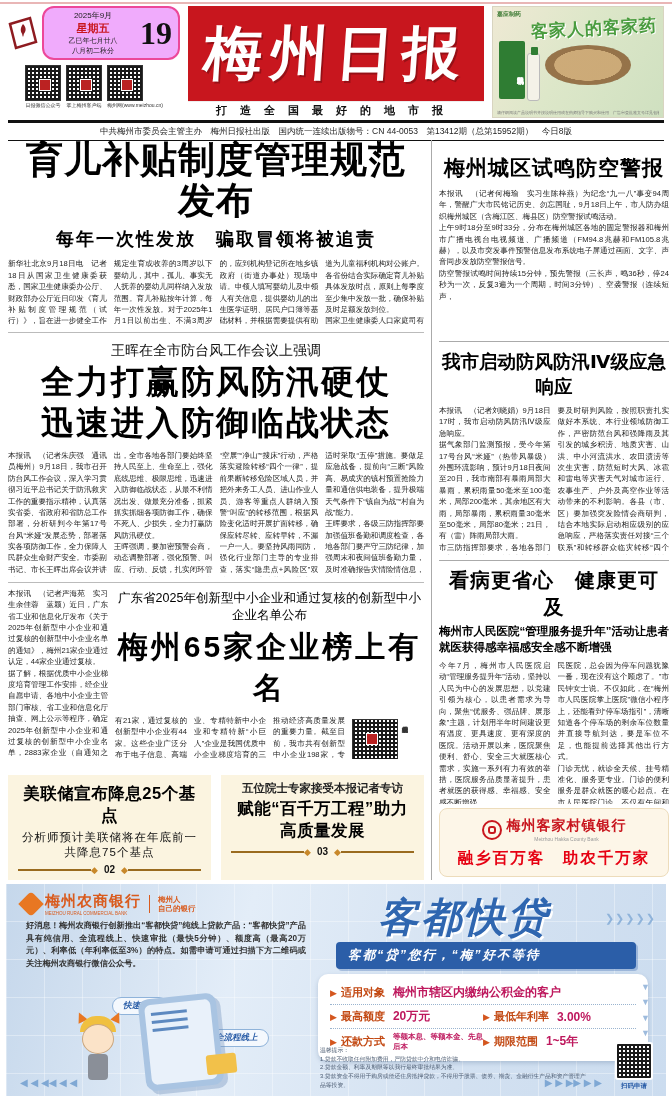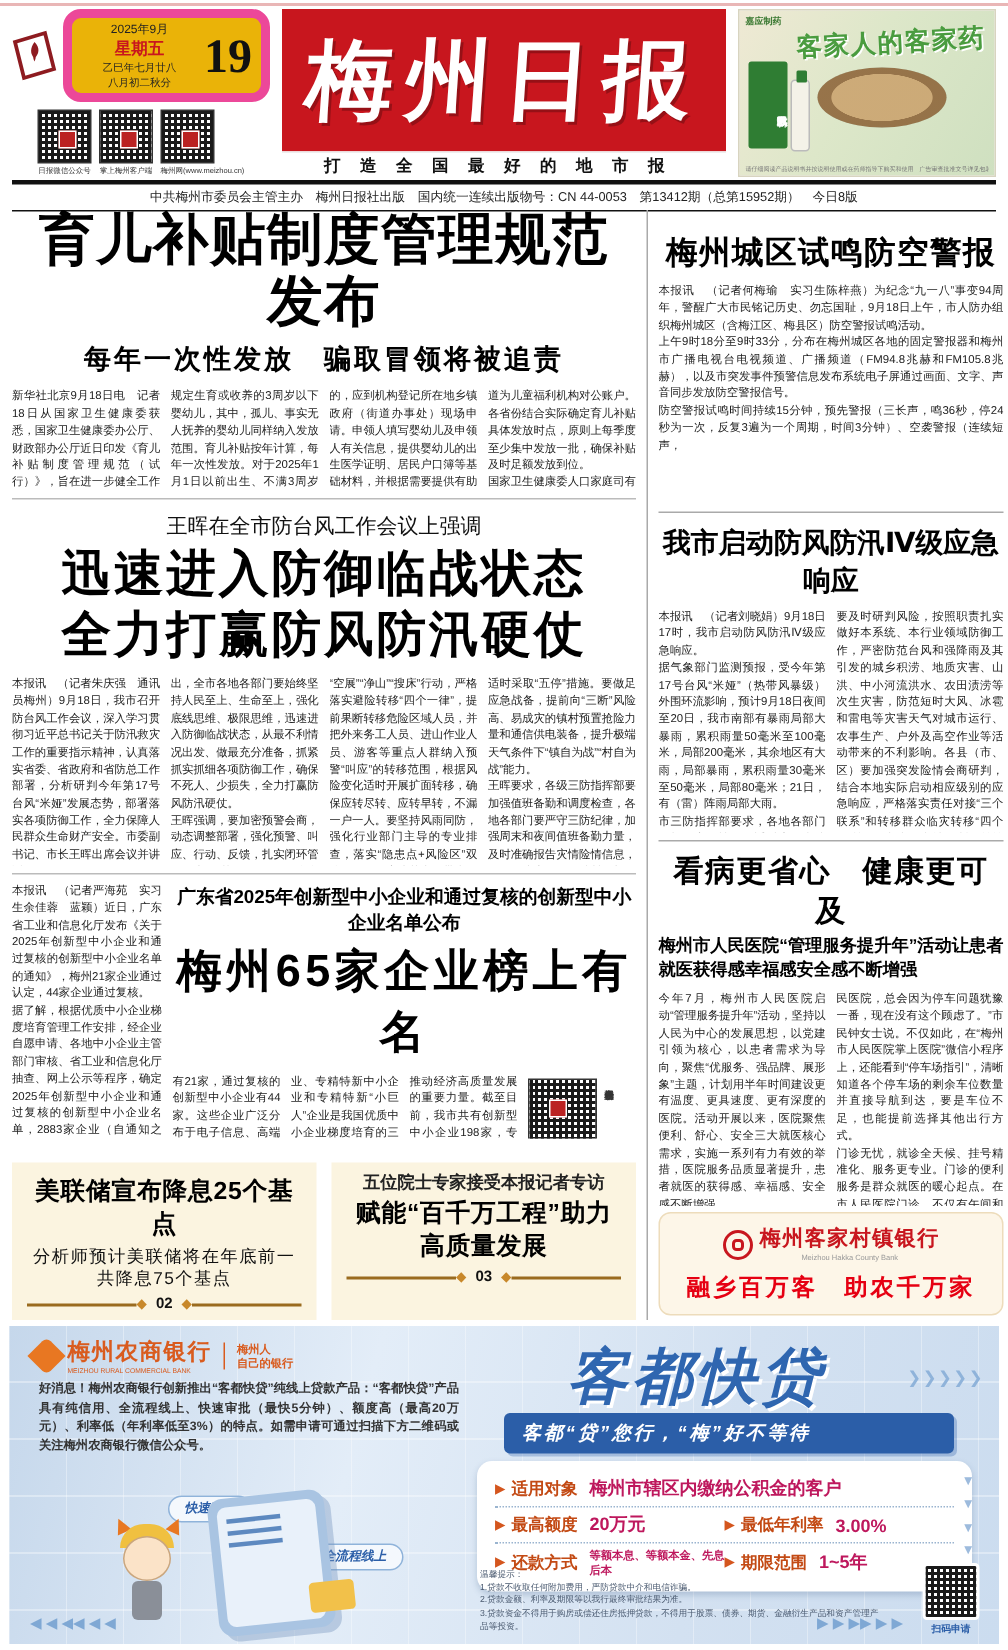--- a/index.html
+++ b/index.html
@@ -5,21 +5,21 @@
   * { margin:0; padding:0; box-sizing:border-box; }
   body { background:#888; font-family:"Liberation Sans","DejaVu Sans",sans-serif; }
   .page { position:relative; width:672px; height:1100px; background:#fff; margin:0 auto; overflow:hidden; }
 
   
   .top-rule { position:absolute; top:2px; left:0; right:0; height:2px; background:#e9b6b6; }
   .header { position:absolute; top:6px; left:8px; right:8px; height:112px; display:flex; }
   .hdr-left { width:172px; display:flex; flex-direction:column; align-items:center; }
   .logo-row { display:flex; align-items:center; gap:4px; width:100%; }
   .paper-logo { width:30px; height:34px; flex:0 0 auto; }
-  .datebox { flex:1; border:6px solid #ec4899; border-radius:12px; display:flex; align-items:center; padding:2px 6px; background:#eab308; }
+  .datebox { flex:1; border:2px solid #ec4899; border-radius:12px; display:flex; align-items:center; padding:2px 6px; background:#f0abfc; }
   .datebox .dcol { flex:1; text-align:center; }
   .d-ym { font-size:8px; color:#222; }
   .d-week { font-size:11px; font-weight:bold; color:#c8161e; }
   .d-lunar,.d-term { font-size:7px; color:#222; }
   .d-day { font-size:32px; font-weight:900; font-family:"Liberation Serif",serif; color:#111; padding-left:4px; }
   .qr-row { display:flex; gap:5px; margin-top:5px; }
   .qr-item { text-align:center; }
   .qr-box { width:36px; height:36px; border:1px solid #333; background-image:repeating-linear-gradient(0deg,#1a1a1a 0 2px,transparent 2px 4px),repeating-linear-gradient(90deg,#1a1a1a 0 2px,#fff 2px 4px); position:relative; }
   .qr-box::after { content:""; position:absolute; left:13px; top:13px; width:10px; height:10px; background:#b22; border:1px solid #fff; }
   .qr-cap { font-size:5px; color:#333; margin-top:1px; white-space:nowrap; }
@@ -60,21 +60,21 @@
   
   .a2 { height:262px; overflow:hidden; }
   .a2 .kicker { font-size:14px; text-align:center; color:#111; margin:4px 0 2px; }
   .a2 .hl { font-size:33px; font-weight:900; text-align:center; letter-spacing:2px; line-height:1.22; color:#000; }
   .a2 .cols { margin-top:7px; height:150px; }
 
   
   .a3 { height:188px; overflow:hidden; display:flex; gap:7px; }
   .a3-left { width:100px; flex:0 0 auto; }
   .a3-right { flex:1; }
-  .a3 .kicker { font-size:12.5px; font-weight:bold; text-align:center; margin-top:2px; }
+  .a3 .kicker { font-size:12.5px; font-weight:normal; text-align:center; margin-top:2px; }
   .a3 .hl { font-size:30px; font-weight:900; text-align:center; letter-spacing:3px; margin:3px 0 6px; color:#000; }
   .a3 .cols { height:118px; }
   .a3-qr { width:58px; flex:0 0 auto; display:flex; align-items:flex-start; gap:2px; }
   .a3-qr .qr-box { width:46px; height:46px; margin-top:4px; }
   .vcap { writing-mode:vertical-rl; font-size:6.5px; color:#333; margin-top:6px; }
 
   
   .teasers { display:flex; gap:10px; margin-top:16px; }
   .teaser { flex:1; background:#fbf4e0; padding:6px 10px 5px; text-align:center; }
   .teaser .t-kick { font-size:11.5px; font-weight:bold; color:#222; }
@@ -225,22 +225,22 @@
 在资金发放方面，育儿补贴发放渠道为申领人或婴幼儿的银行卡或其他金融账户，鼓励通过婴幼儿的社会保障卡发放。儿童福利机构作为申领人的，发放渠</div>
           <div class="bodytext">道为儿童福利机构对公账户。各省份结合实际确定育儿补贴具体发放时点，原则上每季度至少集中发放一批，确保补贴及时足额发放到位。
 国家卫生健康委人口家庭司有关负责人表示，育儿补贴制度的实施要依法依规接受监督检查，各级卫生健康部门和财政部门要建立健全资金监督检查机制，明确对代理发放机构和工作人员的管理要求，对骗取、冒领补贴资金的，追回资金并追究有关责任。</div>
         </div>
       </div>
 
       <div class="divider"></div>
 
       <div class="a2">
         <div class="kicker">王晖在全市防台风工作会议上强调</div>
+        <div class="hl">全力打赢防风防汛硬仗</div>
         <div class="hl">迅速进入防御临战状态</div>
-        <div class="hl">全力打赢防风防汛硬仗</div>
         <div class="cols">
           <div class="bodytext">本报讯　（记者朱庆强　通讯员梅州）9月18日，我市召开防台风工作会议，深入学习贯彻习近平总书记关于防汛救灾工作的重要指示精神，认真落实省委、省政府和省防总工作部署，分析研判今年第17号台风“米娅”发展态势，部署落实各项防御工作，全力保障人民群众生命财产安全。市委副书记、市长王晖出席会议并讲话。
 根据气象预报，“米娅”将于18日生成，18日夜间至20日我市南部有暴雨局部大暴雨。王晖指</div>
           <div class="bodytext">出，全市各地各部门要始终坚持人民至上、生命至上，强化底线思维、极限思维，迅速进入防御临战状态，从最不利情况出发、做最充分准备，抓紧抓实抓细各项防御工作，确保不死人、少损失，全力打赢防风防汛硬仗。
 王晖强调，要加密预警会商，动态调整部署，强化预警、叫应、行动、反馈，扎实闭环管理，督促基层用好预警信息和“一页纸”预案，以快速反应打好提前量，要把人员转移作为重中之重，坚决落实梯次转移机制，深入开展</div>
           <div class="bodytext">“空展”“净山”“搜床”行动，严格落实避险转移“四个一律”，提前果断转移危险区域人员，并把外来务工人员、进山作业人员、游客等重点人群纳入预警“叫应”的转移范围，根据风险变化适时开展扩面转移，确保应转尽转、应转早转，不漏一户一人。要坚持风雨同防，强化行业部门主导的专业排查，落实“隐患点+风险区”双控管理，严密防范台风带来的强降雨强对流及其引发的次生灾害，并严格落实汛期施工工地安全管理“九个必须”硬措施，根据形势</div>
           <div class="bodytext">适时采取“五停”措施。要做足应急战备，提前向“三断”风险高、易成灾的镇村预置抢险力量和通信供电装备，提升极端天气条件下“镇自为战”“村自为战”能力。
 王晖要求，各级三防指挥部要加强值班备勤和调度检查，各地各部门要严守三防纪律，加强周末和夜间值班备勤力量，及时准确报告灾情险情信息，各级三防责任人、镇村干部要坚守岗位在线在状态，切实将责任落实到岗到位、具体到人，确保指挥体系高效运转。
 市领导谢钦文参加会议。</div>
         </div>

